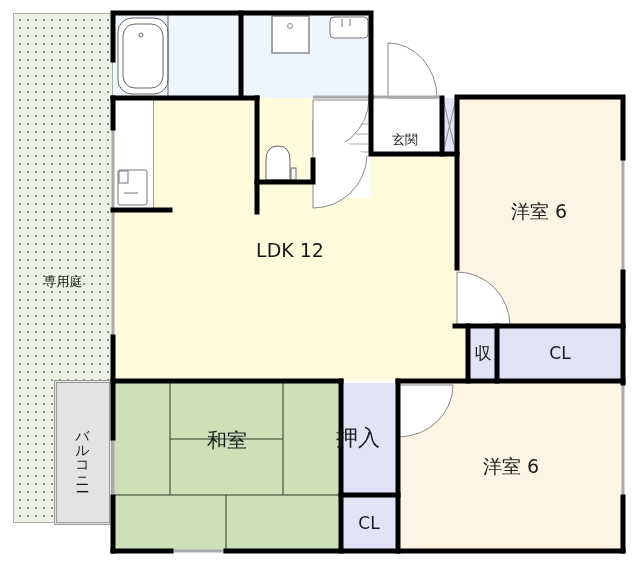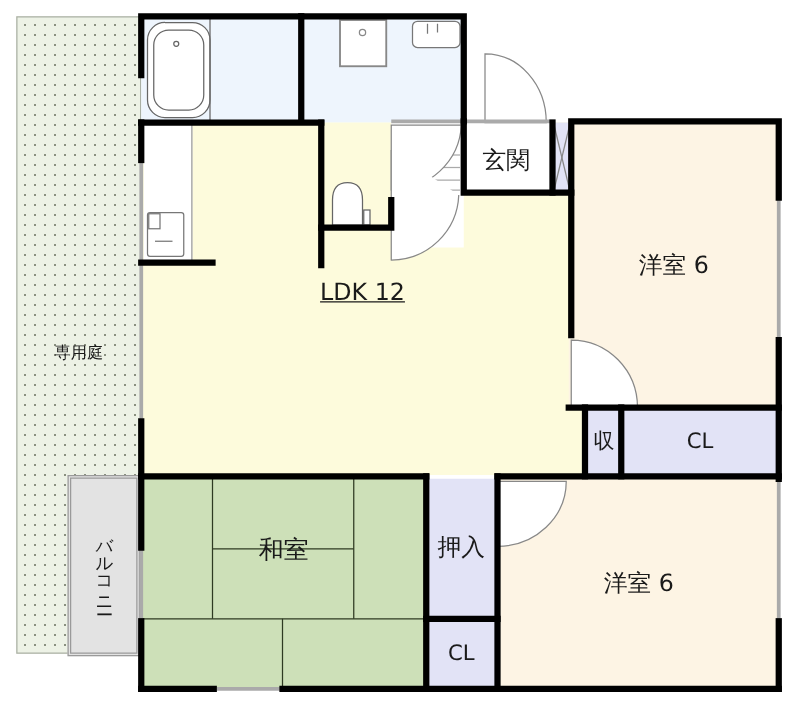--- a/index.html
+++ b/index.html
@@ -126,23 +126,23 @@
     <line x1="398" y1="381" x2="623" y2="381"></line>
     <line x1="341" y1="381" x2="341" y2="551"></line>
     <line x1="398" y1="381" x2="398" y2="551"></line>
     <line x1="341" y1="495" x2="398" y2="495"></line>
     <line x1="623" y1="497" x2="623" y2="551"></line>
     <line x1="113" y1="551" x2="171" y2="551"></line>
     <line x1="226" y1="551" x2="623" y2="551"></line>
   </g>
 </svg>
 
-<div class="lbl" style="left:290px;top:234px;font-size:19px;text-decoration:underline;">LDK 12</div>
+<div class="lbl" style="left:290px;top:250px;font-size:19px;">LDK 12</div>
 <div class="lbl" style="left:539px;top:212px;font-size:19px;">洋室 6</div>
 <div class="lbl" style="left:511px;top:467px;font-size:19px;">洋室 6</div>
 <div class="lbl" style="left:227px;top:440px;font-size:20px;">和室</div>
-<div class="lbl" style="left:405px;top:128px;font-size:19px;">玄関</div>
+<div class="lbl" style="left:405px;top:140px;font-size:13px;">玄関</div>
 <div class="lbl" style="left:483px;top:353px;font-size:17px;">収</div>
 <div class="lbl" style="left:560px;top:353px;font-size:17px;">CL</div>
-<div class="lbl" style="left:369px;top:438px;font-size:19px;text-align:right;">押入</div>
+<div class="lbl" style="left:358px;top:438px;font-size:22px;text-align:right;">押入</div>
 <div class="lbl" style="left:369px;top:523px;font-size:17px;">CL</div>
 <div class="lbl" style="left:63px;top:282px;font-size:13px;">専用庭</div>
 <div class="lbl" style="left:83px;top:452px;font-size:14px;writing-mode:vertical-rl;">バルコニー</div>
 
 </body></html>

